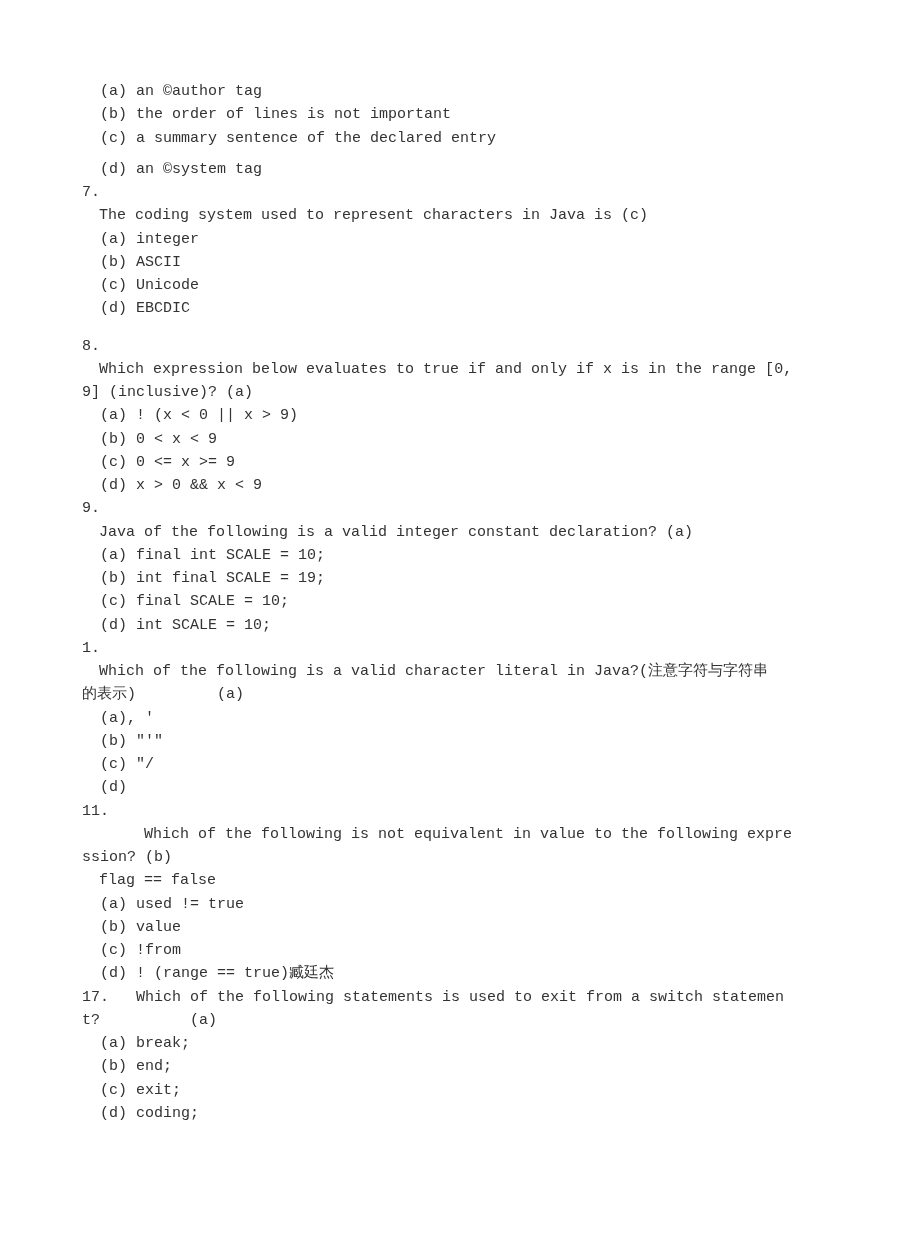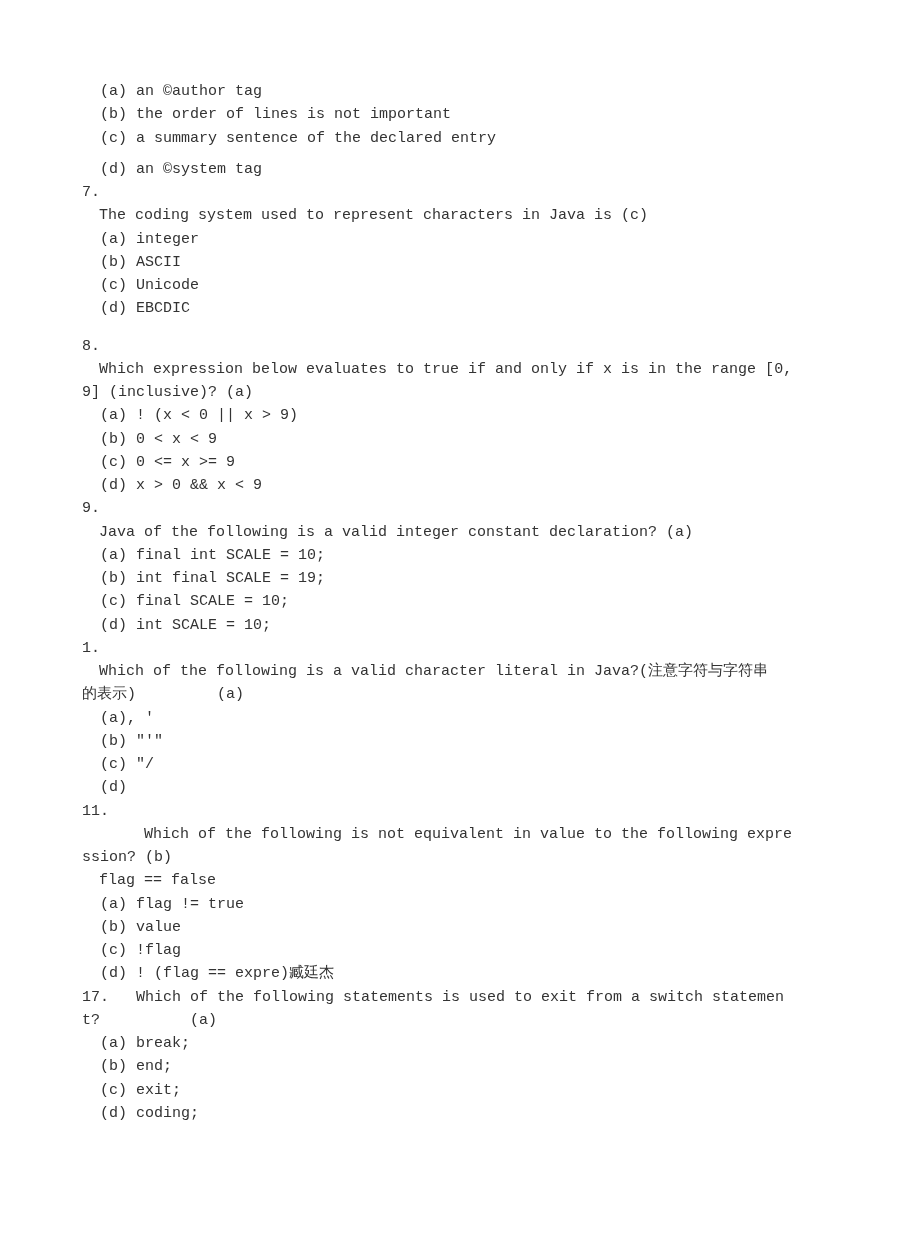--- a/index.html
+++ b/index.html
@@ -61,23 +61,23 @@
 <div class="line qnum">的表示)         (a)</div>
 <div class="line indent-1">(a), '</div>
 <div class="line indent-1">(b) "'"</div>
 <div class="line indent-1">(c) "/</div>
 <div class="line indent-1">(d)</div>
 
 <div class="line qnum">11.</div>
 <div class="line indent-2">      Which of the following is not equivalent in value to the following expre</div>
 <div class="line qnum">ssion? (b)</div>
 <div class="line indent-2"> flag == false</div>
-<div class="line indent-1">(a) flag != true</div>
+<div class="line indent-1">(a) used != true</div>
 <div class="line indent-1">(b) value</div>
-<div class="line indent-1">(c) !flag</div>
-<div class="line indent-1">(d) ! (flag == expre)臧廷杰</div>
+<div class="line indent-1">(c) !from</div>
+<div class="line indent-1">(d) ! (range == true)臧廷杰</div>
 
 <div class="line qnum">17.   Which of the following statements is used to exit from a switch statemen</div>
 <div class="line qnum">t?          (a)</div>
 <div class="line indent-1">(a) break;</div>
 <div class="line indent-1">(b) end;</div>
 <div class="line indent-1">(c) exit;</div>
 <div class="line indent-1">(d) coding;</div>
 
 </body></html>

